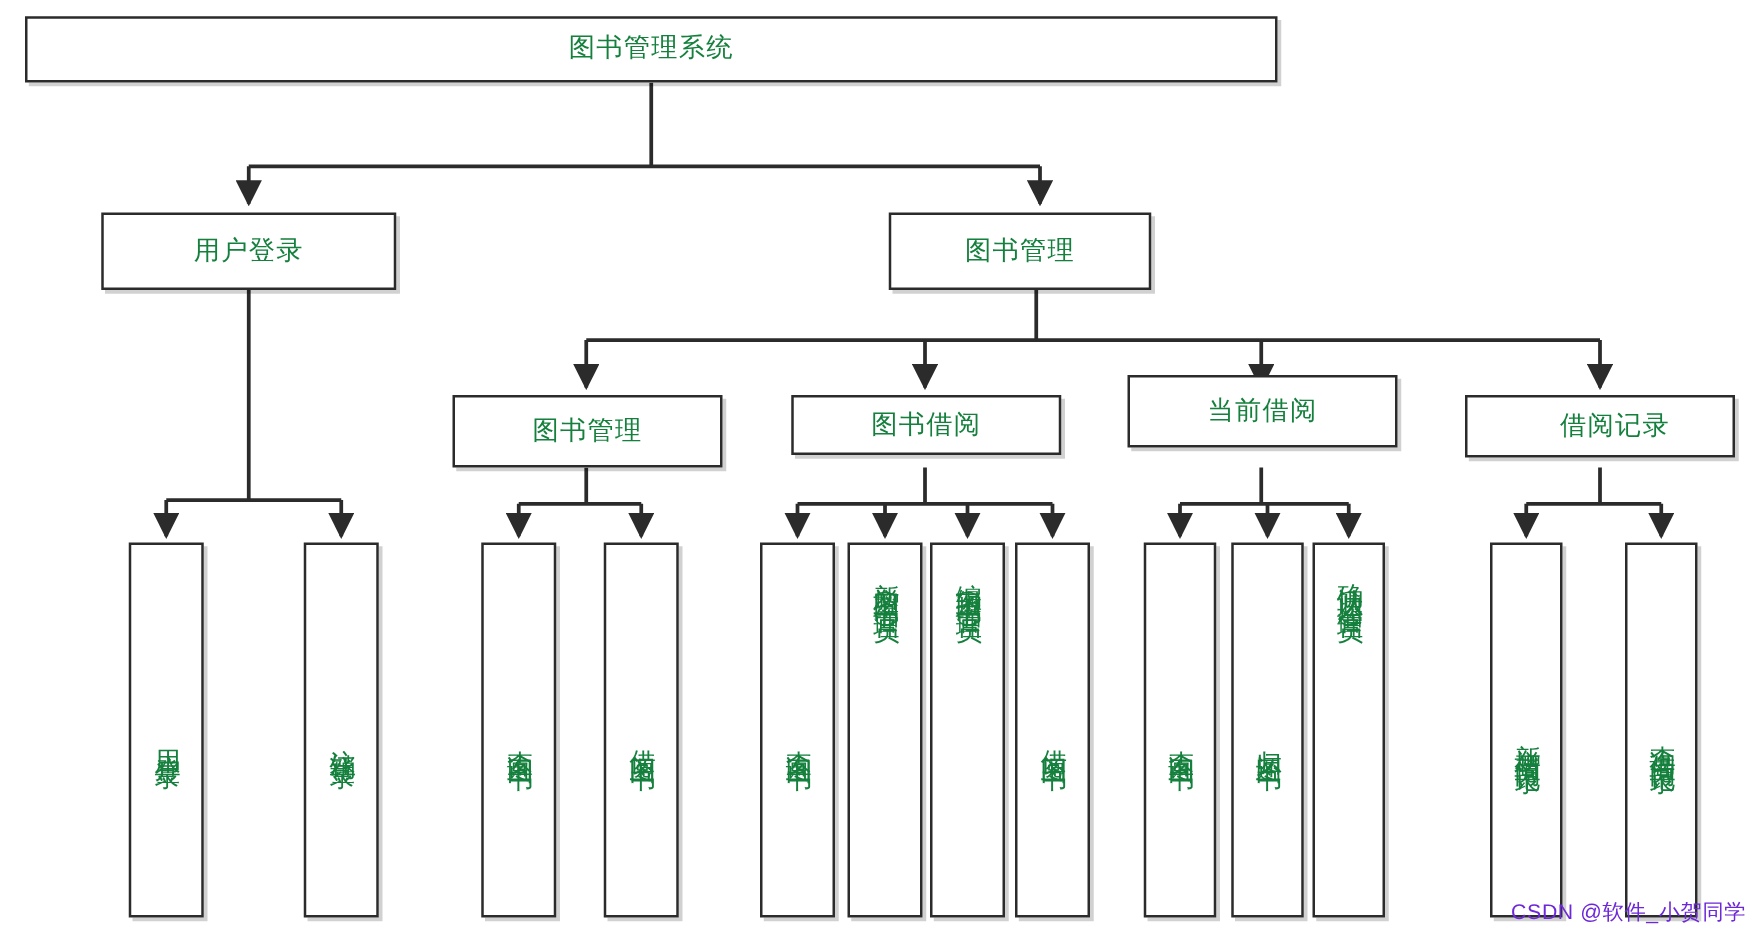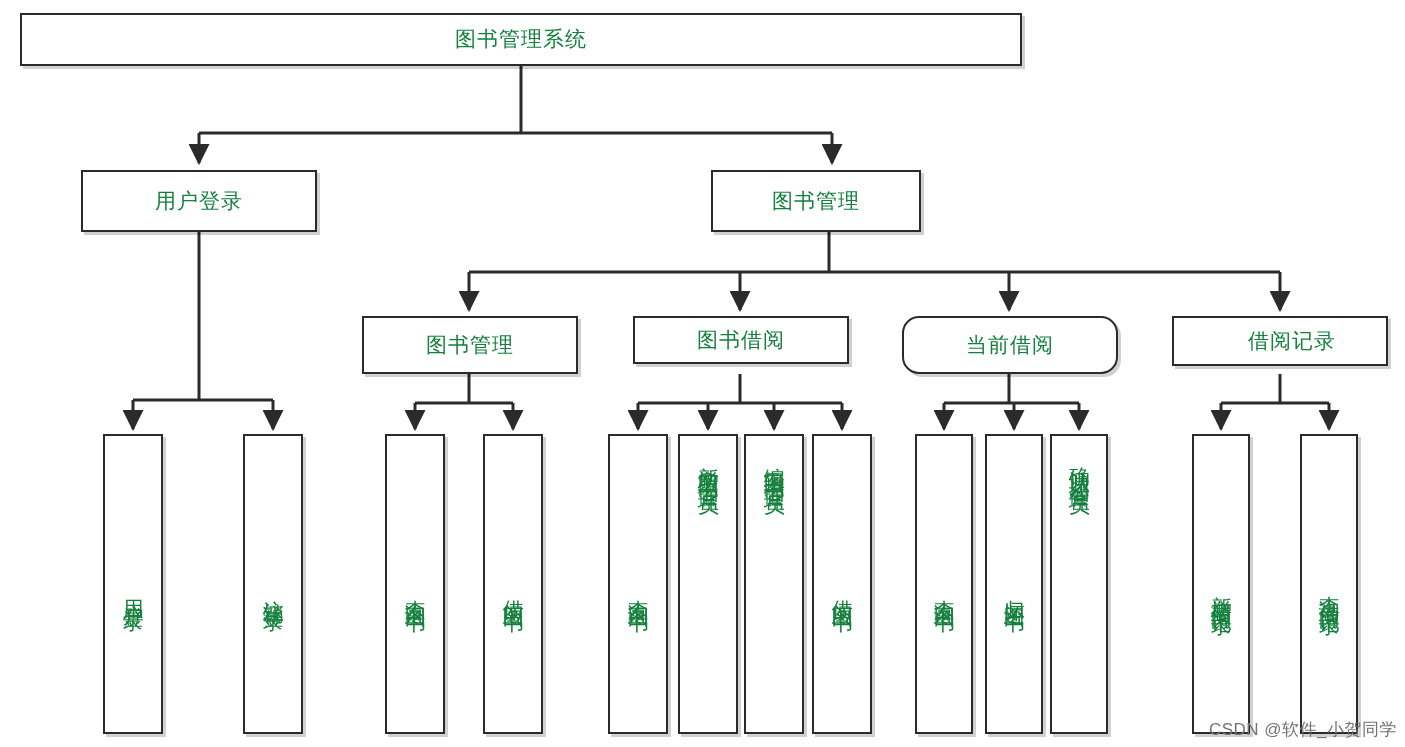--- a/index.html
+++ b/index.html
@@ -53,21 +53,21 @@
     max-height: 100%;
   }
   .node.vertical.mid .node-label {
     margin-top: auto;
     margin-bottom: auto;
   }
   #watermark {
     position: absolute;
     right: 8px;
     bottom: 6px;
-    color: #737373;
+    color: #6d28d9;
     font-size: 17px;
     letter-spacing: 0.5px;
     z-index: 9;
     white-space: nowrap;
   }
 </style>
 </head>
 <body>
 
 <div id="canvas">
@@ -133,21 +133,21 @@
   <div class="node" style="left:711px; top:170px; width:210px; height:62px;">
     <span class="node-label">图书管理</span>
   </div>
 
   <div class="node" style="left:362px; top:316px; width:216px; height:58px;">
     <span class="node-label">图书管理</span>
   </div>
   <div class="node" style="left:633px; top:316px; width:216px; height:48px;">
     <span class="node-label">图书借阅</span>
   </div>
-  <div class="node" style="left:902px; top:316px; width:216px; height:58px;border-radius:17px;">
+  <div class="node" style="left:902px; top:300px; width:216px; height:58px;">
     <span class="node-label">当前借阅</span>
   </div>
   <div class="node" style="left:1172px; top:316px; width:216px; height:50px;padding-left:24px;">
     <span class="node-label">借阅记录</span>
   </div>
 
   <div class="node vertical mid" style="left:103px; top:434px; width:60px; height:300px;">
     <span class="node-label">用户登录</span>
   </div>
   <div class="node vertical mid" style="left:243px; top:434px; width:60px; height:300px;">

